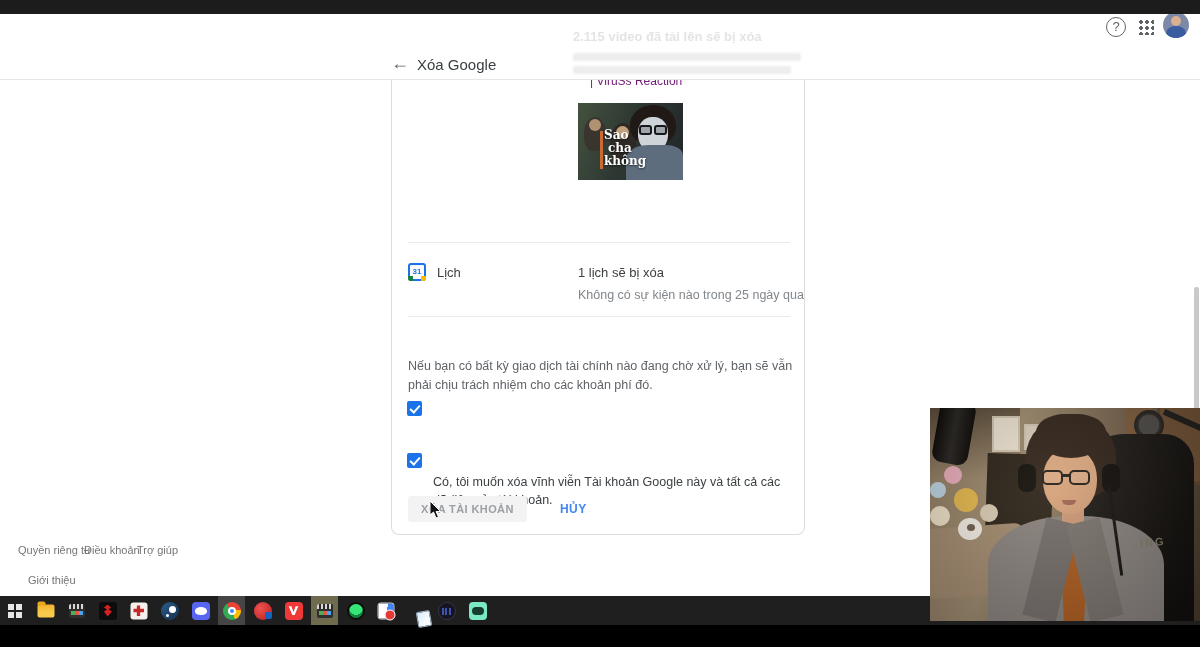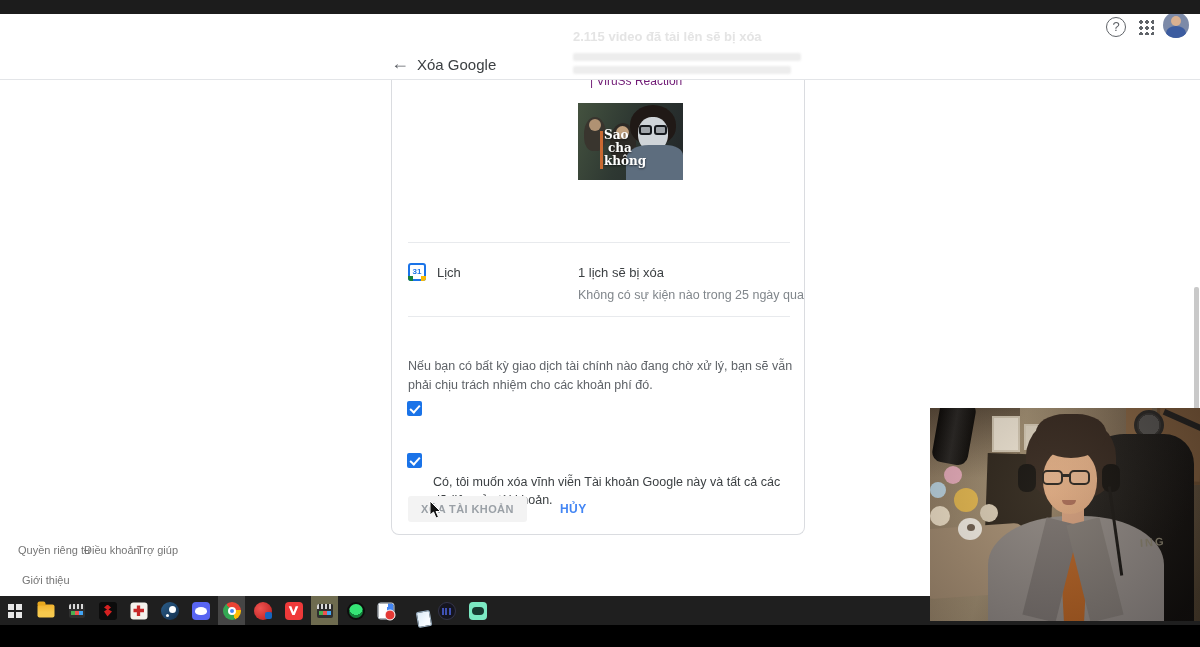--- a/index.html
+++ b/index.html
@@ -81,21 +81,21 @@
   #delete-btn { left:408px; top:482px; height:26px; padding:0 13px; background:#f3f3f3; border:none; border-radius:3px; color:#9aa0a6; font-size:11px; font-weight:700; letter-spacing:.4px; line-height:26px; font-family:inherit; }
   #cancel-btn { left:518px; top:482px; height:26px; background:none; border:none; color:#4285f4; font-size:12px; font-weight:700; letter-spacing:.4px; line-height:26px; font-family:inherit;margin-left:42px; }
 
   #cursor { left:429px; top:487px; width:15px; height:18px; z-index:60; }
 
   
   .flink { color:#757575; font-size:11px; }
   #f-privacy { left:18px; top:530px; }
   #f-terms { left:84px; top:530px; }
   #f-help { left:137px; top:530px; }
-  #f-about { left:22px; top:560px; }
+  #f-about { left:28px; top:560px; }
 
   
   #scroll-thumb { left:1194px; top:273px; width:5px; height:196px; background:#c9c9c9; border-radius:2px; }
 
   
   #taskbar { left:0; top:596px; width:1200px; height:29px; background:#1f1f1f; z-index:5; }
   .cell { position:absolute; top:0; width:27px; height:29px; }
   .cell.active-chrome { background:#454545; }
   .cell.active-app { background:#6e6b4f; }
   .ti { position:absolute; left:50%; top:50%; transform:translate(-50%,-50%); }

